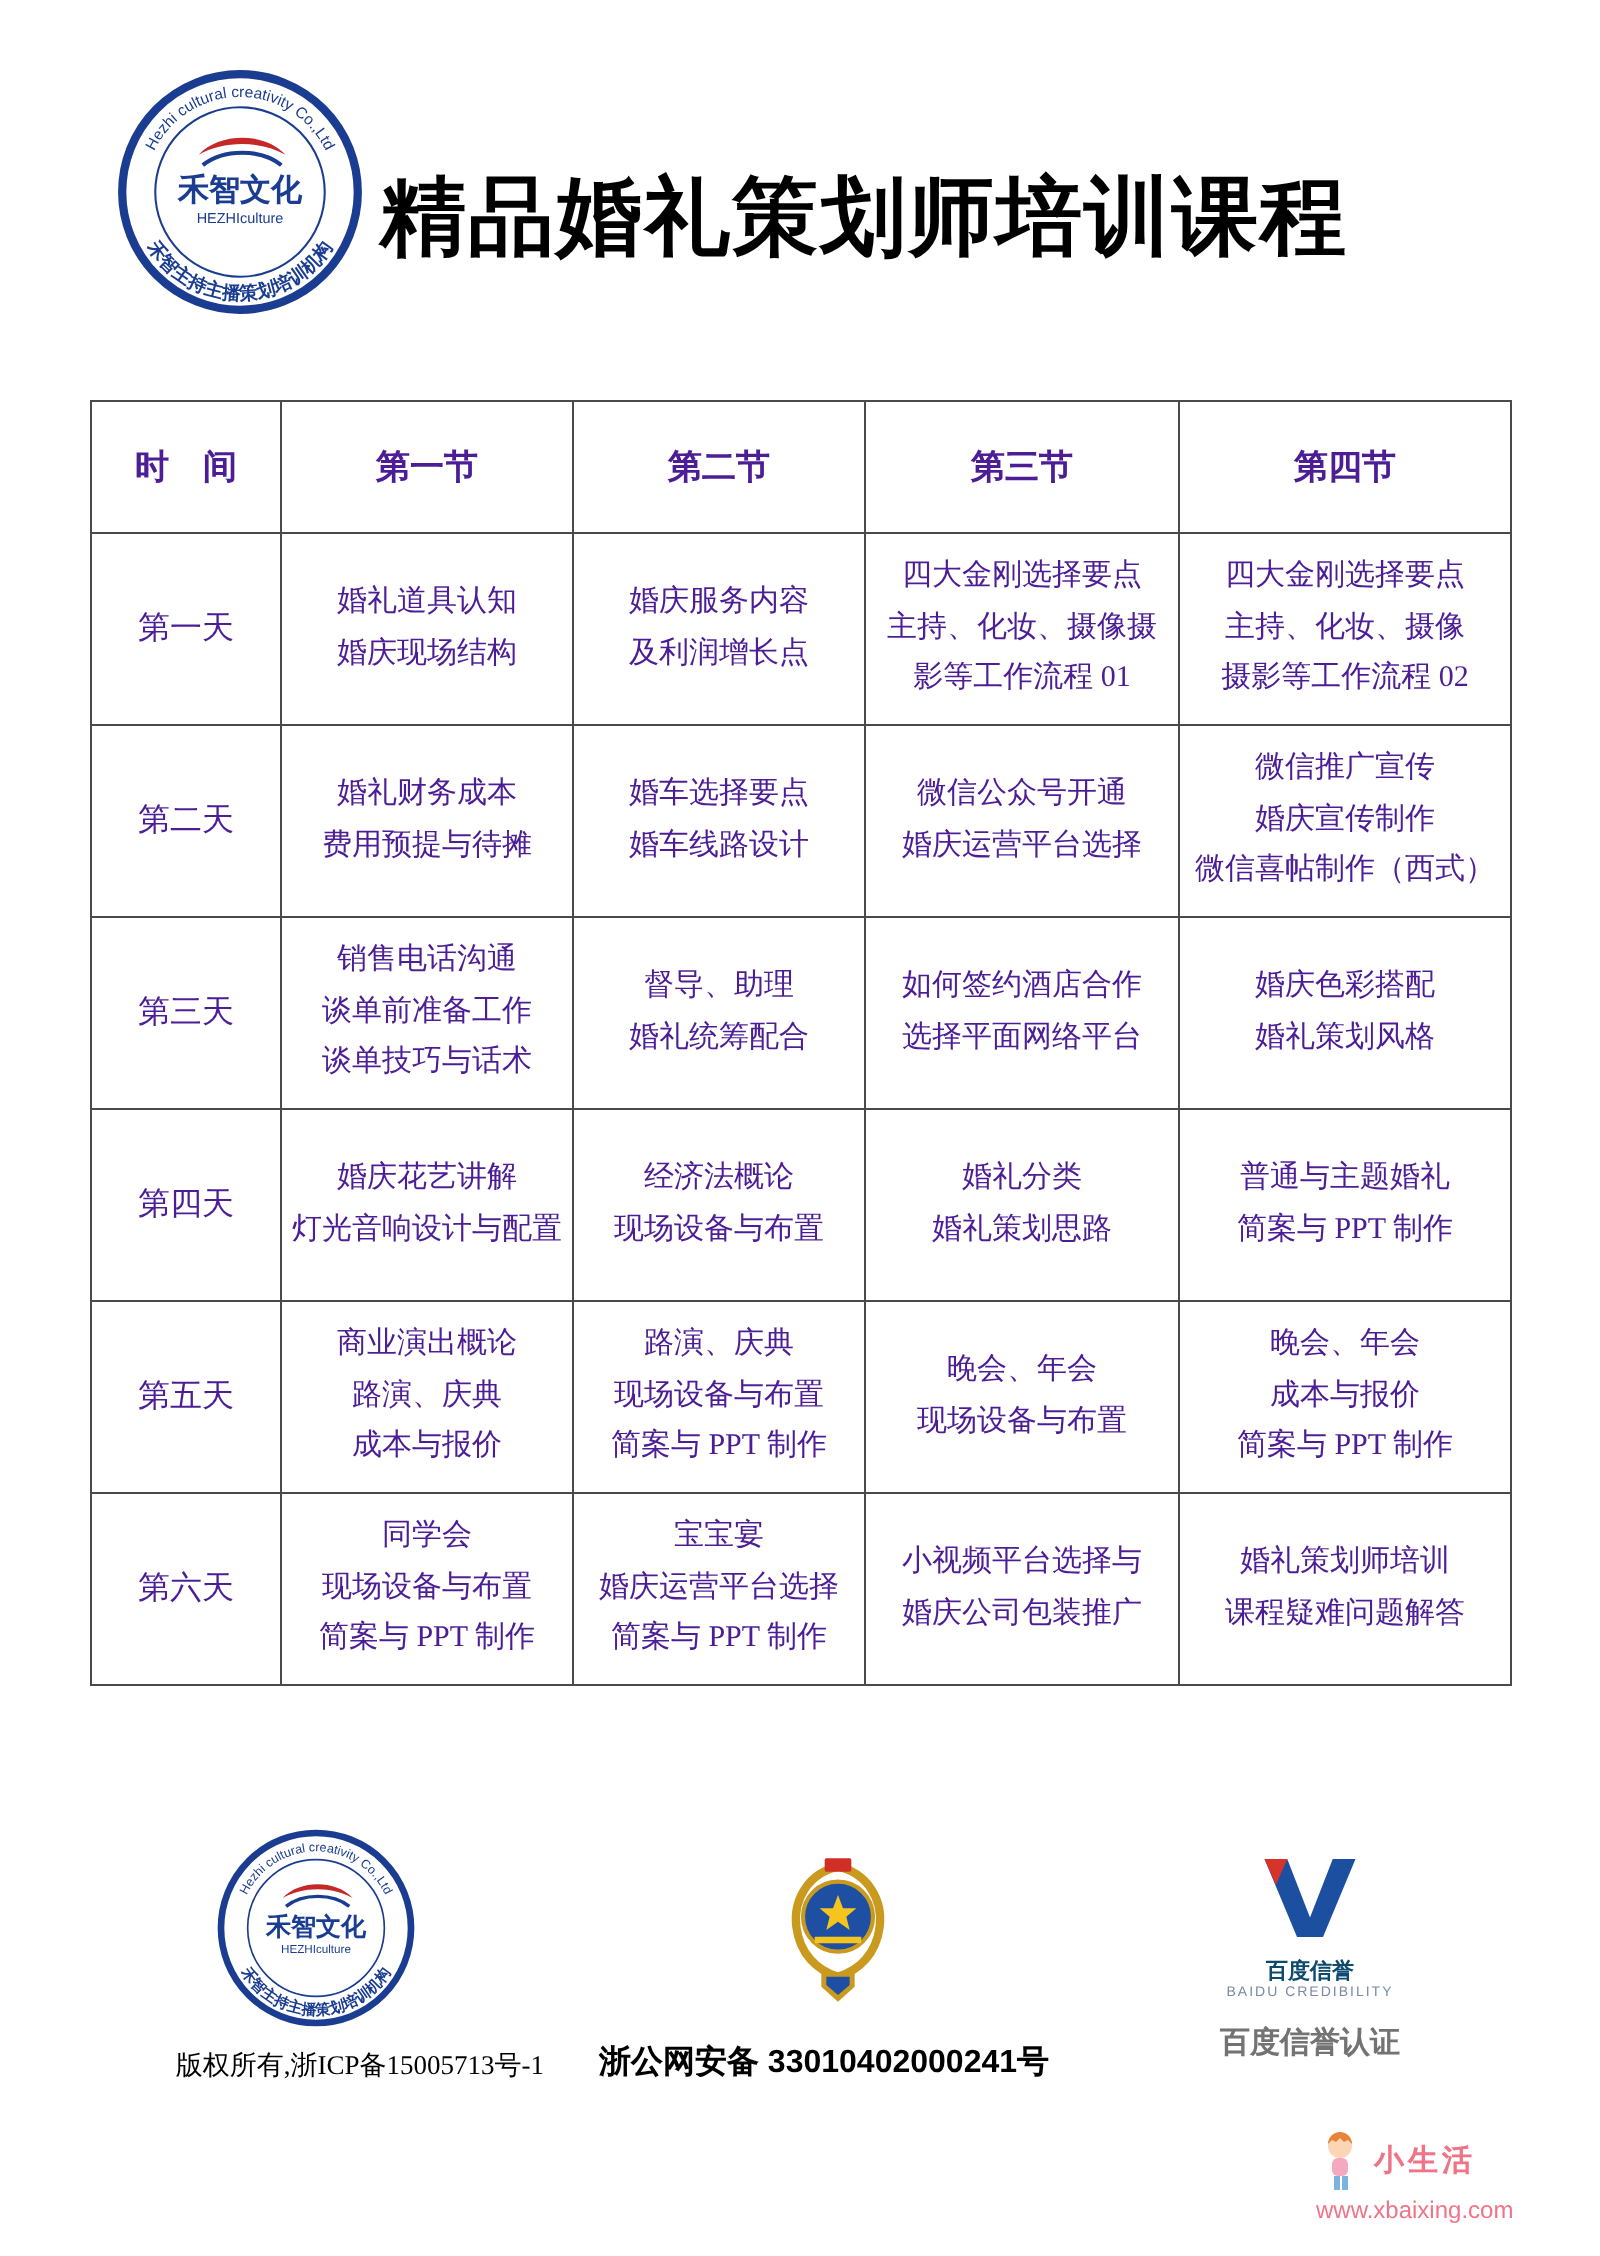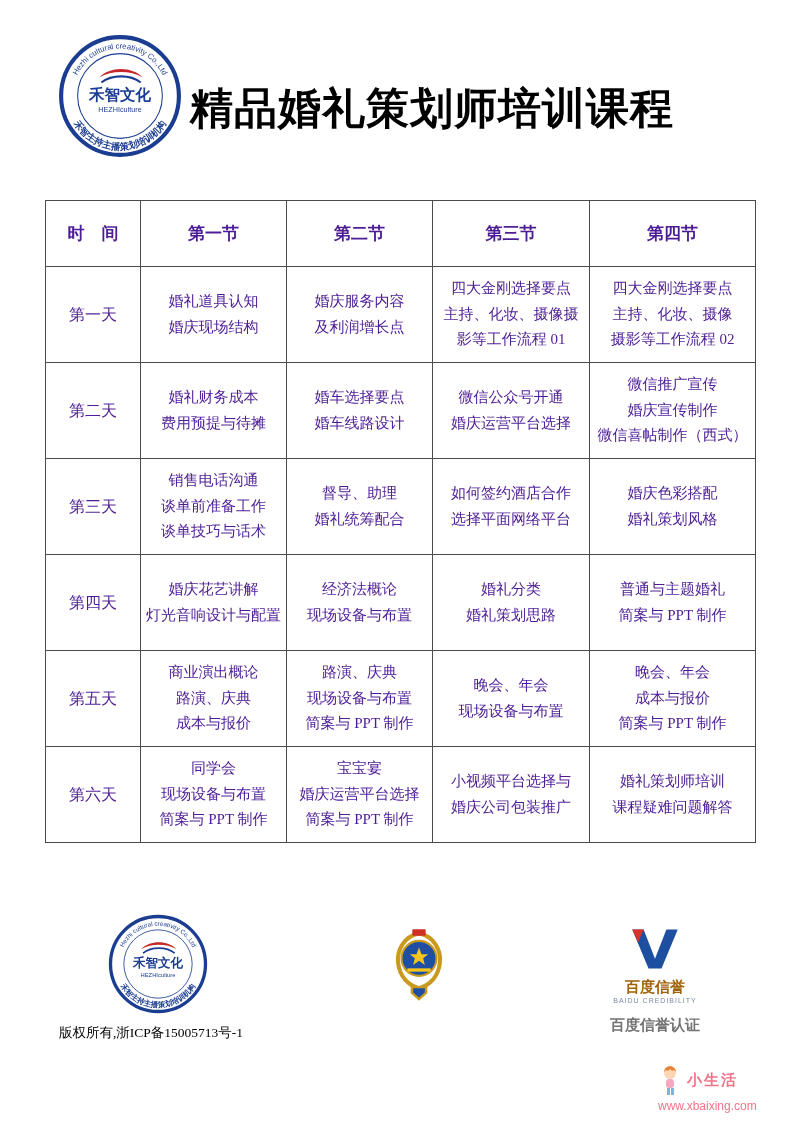--- a/index.html
+++ b/index.html
@@ -25,29 +25,29 @@
     border:1px solid #4a4a4a;
     text-align:center; vertical-align:middle;
     white-space:pre-line; color:#4c1d95; padding:4px;
   }
   .schedule th { height:66px; font-size:17px; font-weight:bold; }
   .schedule td { height:96px; font-size:15px; line-height:1.7; }
   .schedule td.time-cell { font-size:16px; }
 
   
   .logo-footer { position:absolute; left:108px; top:914px; width:100px; height:100px; }
-  .icp-text { position:absolute; left:31px; top:1024px; width:240px; text-align:center; font-size:13.5px; }
+  .icp-text { position:absolute; left:60px; top:1024px; width:240px; text-align:center; font-size:13.5px; }
   .badge-icon { position:absolute; left:389px; top:926px; width:60px; height:78px; }
   .police-text {
     position:absolute; left:292px; top:1021px; width:240px; text-align:center;
     font-family:"Liberation Sans", sans-serif; font-weight:bold; font-size:16px;
   }
   .baidu-block { position:absolute; left:600px; top:926px; width:110px; display:flex; flex-direction:column; align-items:center; }
   .baidu-icon { width:52px; height:46px; }
-  .baidu-title { margin-top:6px; font-family:"Liberation Sans", sans-serif; font-weight:bold; font-size:15px; color:#a16207; }
+  .baidu-title { margin-top:6px; font-family:"Liberation Sans", sans-serif; font-weight:bold; font-size:11px; color:#0c4a6e; }
   .baidu-sub { font-family:"Liberation Sans", sans-serif; font-size:7px; letter-spacing:1px; color:#7a8aa5; }
   .baidu-cert { margin-top:12px; font-weight:bold; font-size:15px; color:#737373; }
 
   
   .watermark { position:absolute; right:10px; bottom:14px; width:132px; color:#ef7488; }
   .wm-top { display:flex; align-items:center; gap:5px; }
   .wm-mascot { width:24px; height:32px; flex:0 0 auto; }
   .wm-name { font-family:"Liberation Sans", sans-serif; font-weight:bold; font-size:15px; color:#ef7488; letter-spacing:2px; }
   .wm-url { font-family:Liberation Sans, sans-serif; font-size:12px; color:#ef7488; text-align:center; margin-top:1px; }
   .watermark a { color:inherit; text-decoration:none; display:block; }
@@ -203,20 +203,21 @@
       <path d="M36 6 C 18 10, 9 26, 11 42 C 13 58, 23 68, 36 72" fill="none" stroke="#c99a1e" stroke-width="5" stroke-linecap="round"></path>
       <path d="M36 6 C 54 10, 63 26, 61 42 C 59 58, 49 68, 36 72" fill="none" stroke="#c99a1e" stroke-width="5" stroke-linecap="round"></path>
       <rect x="28" y="1" width="16" height="8" rx="1" fill="#cf2f25"></rect>
       <circle cx="36" cy="36" r="21" fill="#1e4fa3" stroke="#c99a1e" stroke-width="2.5"></circle>
       <polygon points="36,23 39,31 47,31 41,36 43,44 36,39 29,44 31,36 25,31 33,31" fill="#f5c51d"></polygon>
       <path d="M22 48 h28 v4 h-28 z" fill="#f5c51d"></path>
       <path d="M26 70 h20 v8 l-10 9 l-10 -9 z" fill="#c99a1e"></path>
       <path d="M29 72 h14 v5 l-7 6 l-7 -6 z" fill="#1e4fa3"></path>
     </svg>
   </div>
+  <div class="police-text">浙公网安备 33010402000241号</div>
 
   <div class="baidu-block">
     <svg class="baidu-icon" viewBox="0 0 64 56">
       <polygon points="4,4 18,4 32,40 46,4 60,4 40,52 24,52" fill="#1d4fa1"></polygon>
       <polygon points="4,4 18,4 11,20" fill="#d6342a"></polygon>
     </svg>
     <div class="baidu-title">百度信誉</div>
     <div class="baidu-sub">BAIDU CREDIBILITY</div>
     <div class="baidu-cert">百度信誉认证</div>
   </div>

